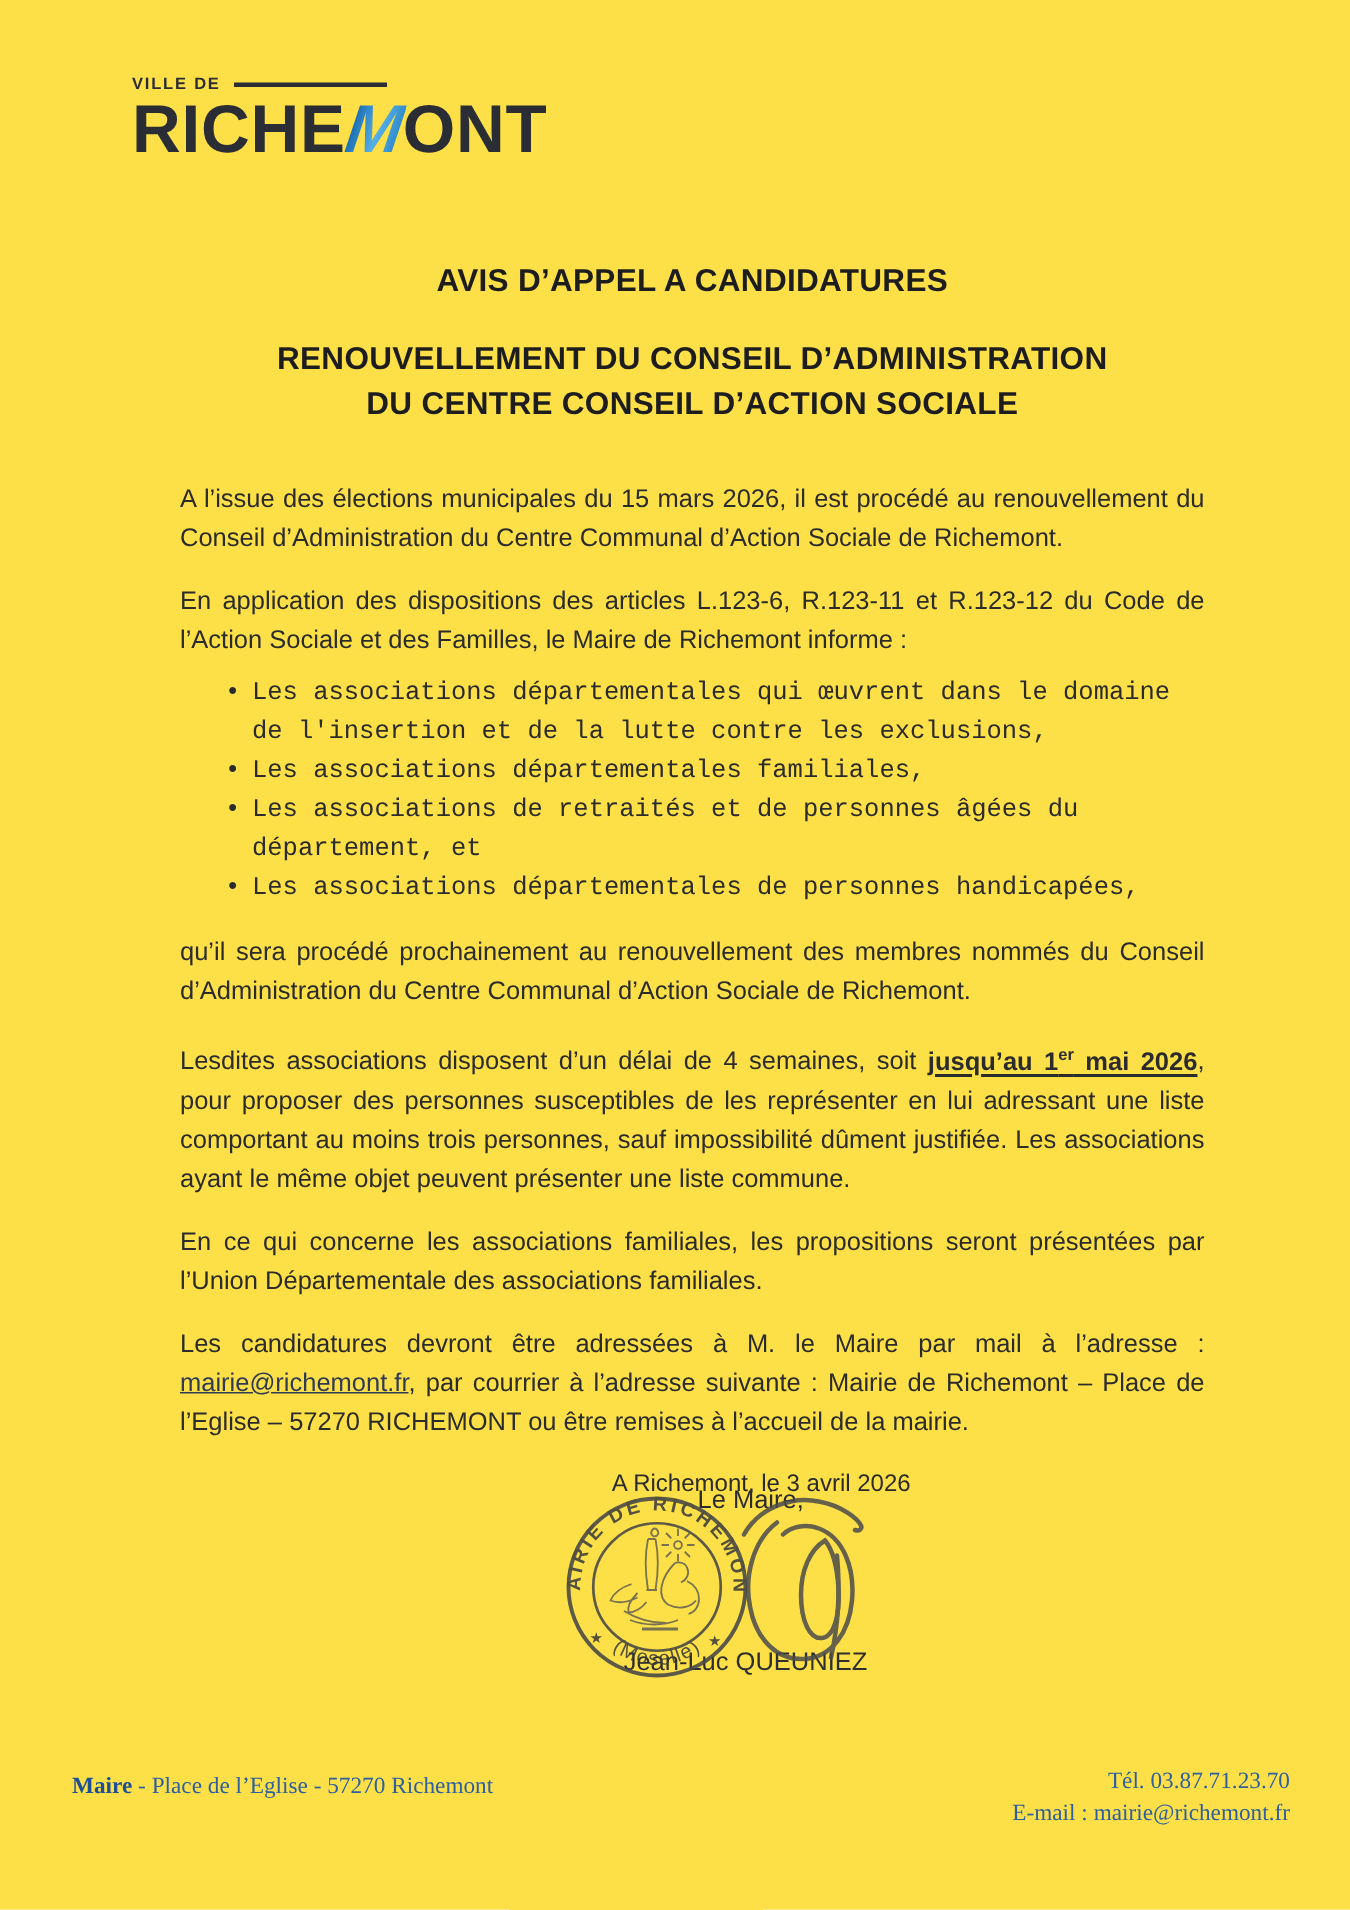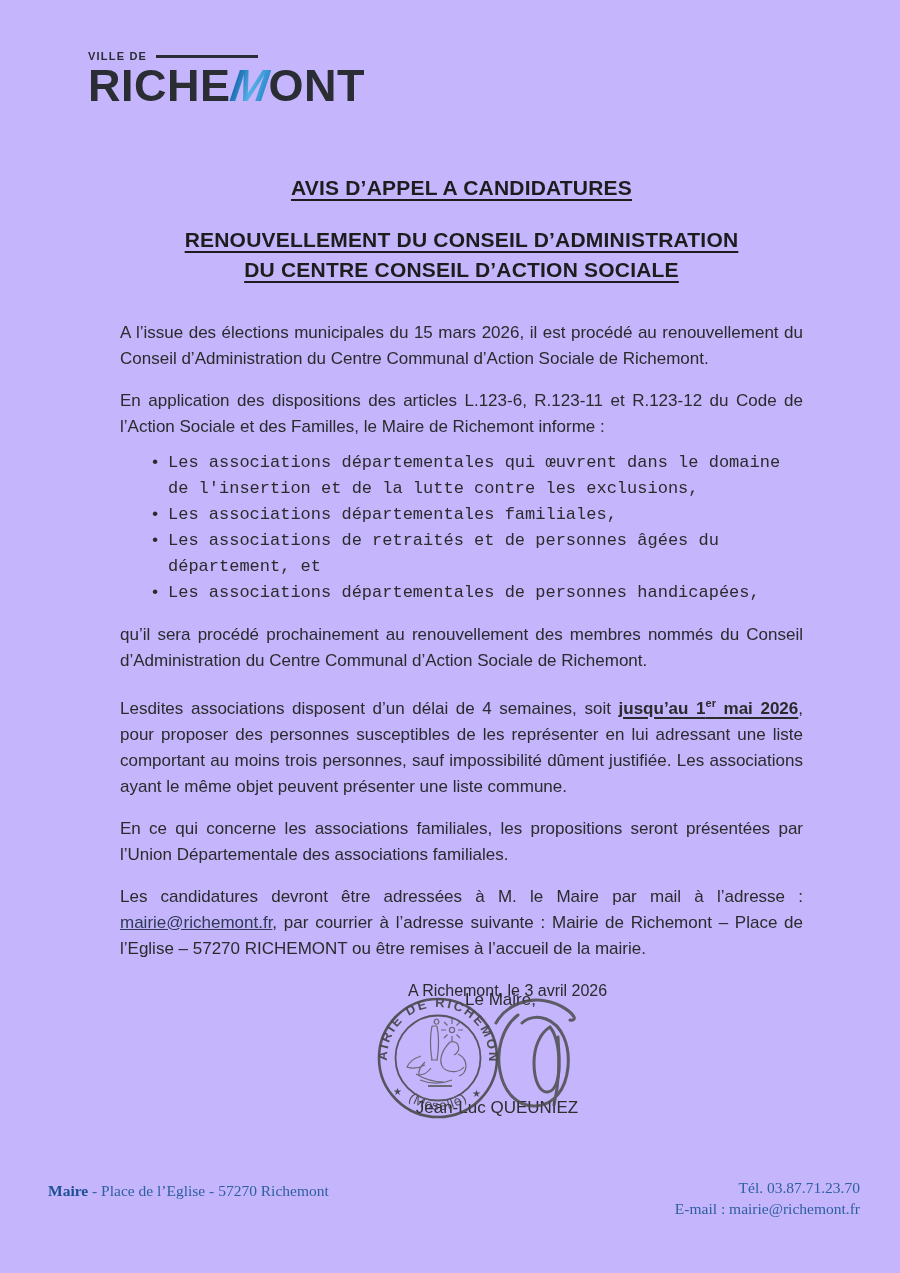--- a/index.html
+++ b/index.html
@@ -1,17 +1,17 @@
 <!DOCTYPE html>
 <html style="--accent-blue: #2b87c8; --footer-blue: #2e5f9f;"><head>
 <meta charset="utf-8">
 <style>
   html,body { margin:0; padding:0; }
   .page {
-    position:relative; width:900px; height:1273px; background:#c4b5fd;
+    position:relative; width:900px; height:1273px; background:#fde047;
     font-family:"Liberation Sans", sans-serif; color:#2b2b2b; overflow:hidden;
   }
 
   
   .logo { position:absolute; top:50px; left:88px; }
   .logo-top { display:flex; align-items:center; gap:9px; height:12px; }
   .ville { font-size:11px; font-weight:700; letter-spacing:1.2px; color:#2a2d33; }
   .brand-rule { width:102px; height:3px; background:#2a2d33; margin-top:1px; }
   .wordmark { font-size:45px; font-weight:700; color:#2a2d33; line-height:1.0; letter-spacing:0.5px; margin-top:1px; }
   .wordmark .m-blue {
@@ -19,21 +19,21 @@
     background:linear-gradient(100deg,#1a6cb0 15%, #57b0e6 55%, #2b87c8 90%);
     -webkit-background-clip:text; background-clip:text; color:transparent;
   }
 
   
   .doc { padding:175px 97px 0 120px; }
   .title {
     text-align:center; font-size:21px; font-weight:700; color:#1d1d1d;
     line-height:26px; letter-spacing:0.2px;
   }
-  .title span, .subtitle span { text-decoration:underline; text-decoration-thickness:2px; text-underline-offset:4px;text-align:center; }
+  .title span, .subtitle span { text-decoration-thickness:2px; text-underline-offset:4px;text-align:center; }
   .subtitle { margin-top:25px; text-align:center; font-size:21px; font-weight:700; color:#1d1d1d; line-height:28px; letter-spacing:0.2px; }
   .subtitle div { margin-bottom:2px; }
 
   p.body { font-size:17px; line-height:26px; text-align:justify; margin:16px 0 0 0; }
   p.first { margin-top:36px; }
   ul.bullets { margin:10px 0 0 0; padding:0 0 0 30px; list-style:none;font-family:Liberation Mono, monospace; }
   ul.bullets li { position:relative; padding-left:18px; font-size:17px; line-height:26px; }
   ul.bullets li::before { content:"\2022"; position:absolute; left:0; top:0; font-size:17px; }
 
   .emph { font-weight:700; text-decoration:underline; text-decoration-thickness:2px; text-underline-offset:3px; }

